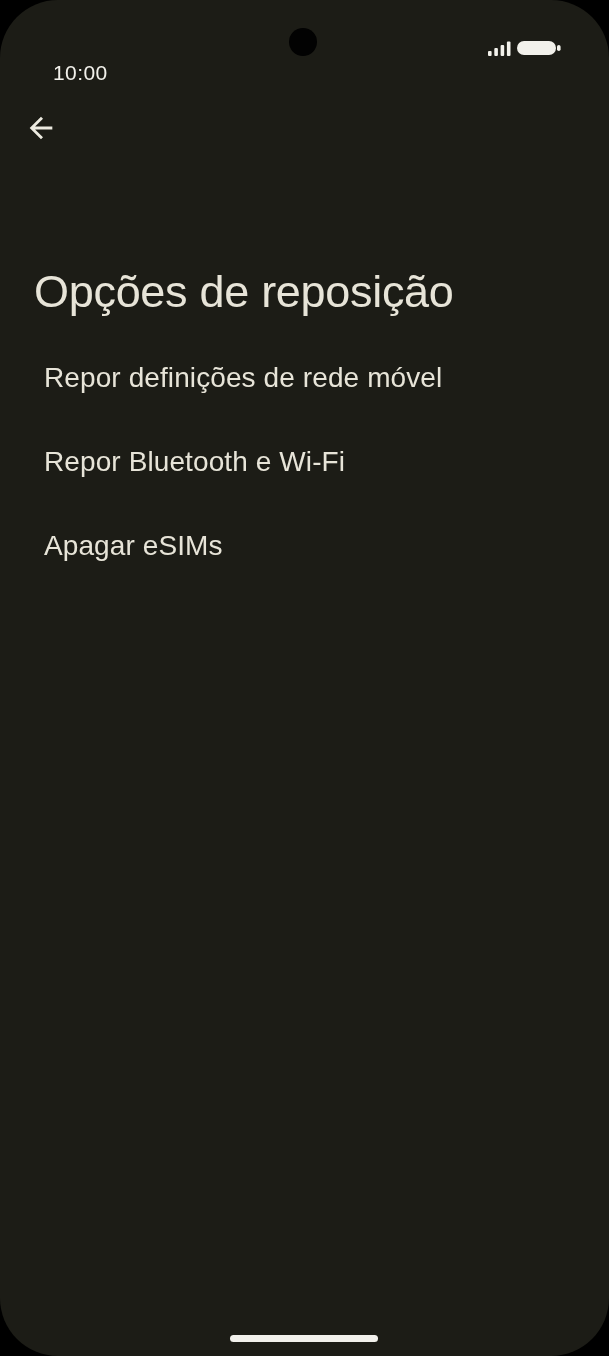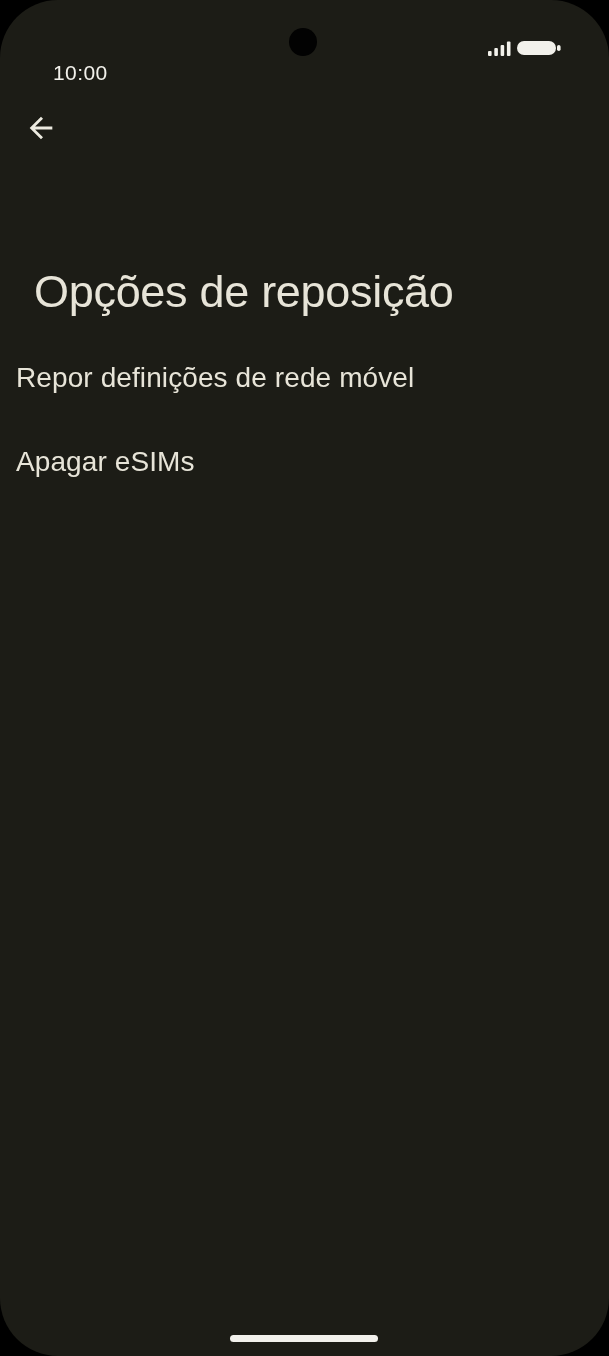--- a/index.html
+++ b/index.html
@@ -49,21 +49,21 @@
     letter-spacing:-0.3px;
     color:#E7E4D8;
     margin-top:19px;
   }
 
   
   .options-list { position:absolute; top:336px; left:0; right:0; }
   .list-item {
     height:84px;
     display:flex; align-items:center;
-    padding-left:16px; padding-right:24px;
+    padding-left:44px; padding-right:24px;
     cursor:pointer;
   }
   .list-item-label {
     font-size:28px; font-weight:400; letter-spacing:0.1px;
     color:#E7E4D8;
   }
 
   
   .home-indicator {
     position:absolute; left:230px; bottom:14px;
@@ -106,19 +106,22 @@
     </span>
   </button>
 
   <h1 class="headline">Opções de reposição</h1>
 
   <div class="options-list">
     <div class="list-item">
       <span class="list-item-label">Repor definições de rede móvel</span>
     </div>
     <div class="list-item">
+      <span class="list-item-label">Repor Bluetooth e Wi-Fi</span>
+    </div>
+    <div class="list-item">
       <span class="list-item-label">Apagar eSIMs</span>
     </div>
   </div>
 
   <div class="home-indicator"></div>
 
 </div>
 
 </body></html>

